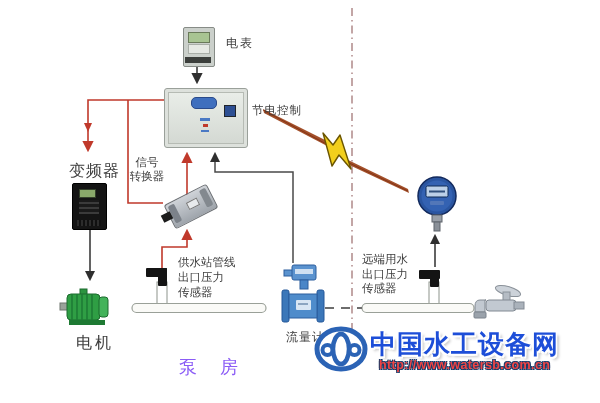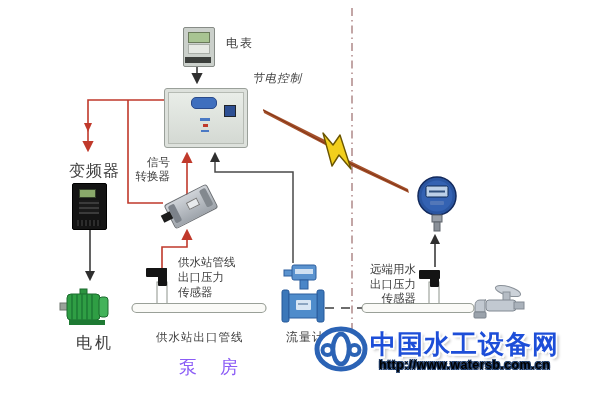--- a/index.html
+++ b/index.html
@@ -5,29 +5,29 @@
   html,body{margin:0;padding:0;background:#fff;}
   .stage{
     position:relative;width:600px;height:403px;background:#ffffff;overflow:hidden;
     font-family:"Liberation Sans","DejaVu Sans",sans-serif;
   }
   .abs{position:absolute;}
   svg{display:block;}
   
   .lbl{position:absolute;color:#3d3d3d;font-size:11.5px;line-height:1.25;white-space:nowrap;text-align:right;}
   .lbl-meter{left:226px;top:36px;font-size:12px;letter-spacing:2px;}
-  .lbl-control{left:252px;top:71px;letter-spacing:1px;font-style:italic;}
+  .lbl-control{left:252px;top:103px;letter-spacing:1px;}
   .lbl-inverter{left:69px;top:161px;font-size:16px;letter-spacing:1px;}
-  .lbl-converter{left:124px;top:155px;width:46px;text-align:right;line-height:14px;}
+  .lbl-converter{left:124px;top:155px;width:46px;text-align:center;line-height:14px;}
   .lbl-station-sensor{left:178px;top:255px;width:68px;text-align:left;line-height:15px;}
   .lbl-motor{left:76px;top:333px;font-size:16px;letter-spacing:3px;}
   .lbl-pipeline{left:156px;top:330px;letter-spacing:1px;}
   .lbl-pumproom{left:179px;top:356px;font-size:18px;letter-spacing:9px;color:#8b5cf6;}
   .lbl-flowmeter{left:286px;top:330px;font-size:12px;letter-spacing:1px;}
-  .lbl-remote-sensor{left:362px;top:262px;width:54px;text-align:right;line-height:14.5px;}
+  .lbl-remote-sensor{left:362px;top:252px;width:54px;text-align:left;line-height:14.5px;}
   
   .dev{position:absolute;}
   
   .meter{left:183px;top:27px;width:30px;height:38px;background:#cbd0cb;border:1px solid #878c87;border-radius:2px;}
   .meter .lcd{position:absolute;left:4px;top:4px;width:20px;height:9px;background:#a8c492;border:1px solid #6a7a5a;}
   .meter .panel{position:absolute;left:4px;top:16px;width:20px;height:8px;background:#e6e9e4;border:1px solid #a9aea8;}
   .meter .strip{position:absolute;left:1px;top:29px;width:26px;height:6px;background:#3c3f3c;}
   
   .ctrl{left:164px;top:88px;width:82px;height:58px;background:#dde1dc;border:1.5px solid #9aa09a;border-radius:3px;}
   .ctrl .inner{position:absolute;inset:3px;border:1px solid #b6bbb4;background:linear-gradient(#e9ede8,#d4d9d3);}
@@ -50,21 +50,21 @@
   .conv .cap{position:absolute;left:2px;top:2px;width:7px;height:19px;background:#7c828a;border-radius:2px;}
   .conv .cap2{position:absolute;right:2px;top:2px;width:7px;height:19px;background:#83898f;border-radius:2px;}
   .conv .led{position:absolute;left:20px;top:7px;width:10px;height:6px;background:#e8eaec;border:1px solid #777;}
   .conv .plug{position:absolute;left:-2px;top:30px;width:10px;height:8px;background:#1c1c1c;transform:rotate(-27deg);}
   
   .elbow-h{position:absolute;background:#141414;border-radius:1px;}
   .elbow-v{position:absolute;background:#141414;border-radius:1px;}
   
   .wm-title{position:absolute;left:370px;top:327px;font-size:26px;font-weight:bold;color:#1d4ed8;letter-spacing:1px;
       text-shadow:-1.5px -1.5px 0 #fff,1.5px -1.5px 0 #fff,-1.5px 1.5px 0 #fff,1.5px 1.5px 0 #fff,3px 3px 3px rgba(0,0,0,.25);}
-  .wm-url{position:absolute;left:379px;top:358px;font-size:12.5px;font-weight:bold;color:#000000;letter-spacing:.4px;
+  .wm-url{position:absolute;left:379px;top:358px;font-size:12.5px;font-weight:bold;color:#ef4444;letter-spacing:.4px;
       text-shadow:-1px -1px 0 #1d3a66,1px -1px 0 #1d3a66,-1px 1px 0 #1d3a66,1px 1px 0 #1d3a66;}
 </style>
 </head>
 <body>
 
 <div class="stage">
 
   <svg class="abs" style="left:0;top:0" width="600" height="403" viewBox="0 0 600 403">
     <defs>
       <marker id="mR" viewBox="0 0 10 10" refX="8" refY="5" markerWidth="7" markerHeight="7" orient="auto">
@@ -190,21 +190,20 @@
   <div class="lbl lbl-converter">
     <div>信号</div>
     <div>转换器</div>
   </div>
   <div class="lbl lbl-station-sensor">
     <div>供水站管线</div>
     <div>出口压力</div>
     <div>传感器</div>
   </div>
   <div class="lbl lbl-motor">电机</div>
-  <div class="lbl lbl-pipeline">供水站出口管线</div>
   <div class="lbl lbl-pumproom">泵 房</div>
   <div class="lbl lbl-flowmeter">流量计</div>
   <div class="lbl lbl-remote-sensor">
     <div>远端用水</div>
     <div>出口压力</div>
     <div>传感器</div>
   </div>
 
   <svg class="abs" style="left:314px;top:325px" width="54" height="48" viewBox="0 0 54 48">
     <ellipse cx="27" cy="24" rx="24" ry="20" fill="none" stroke="#2b63b5" stroke-width="5"></ellipse>

